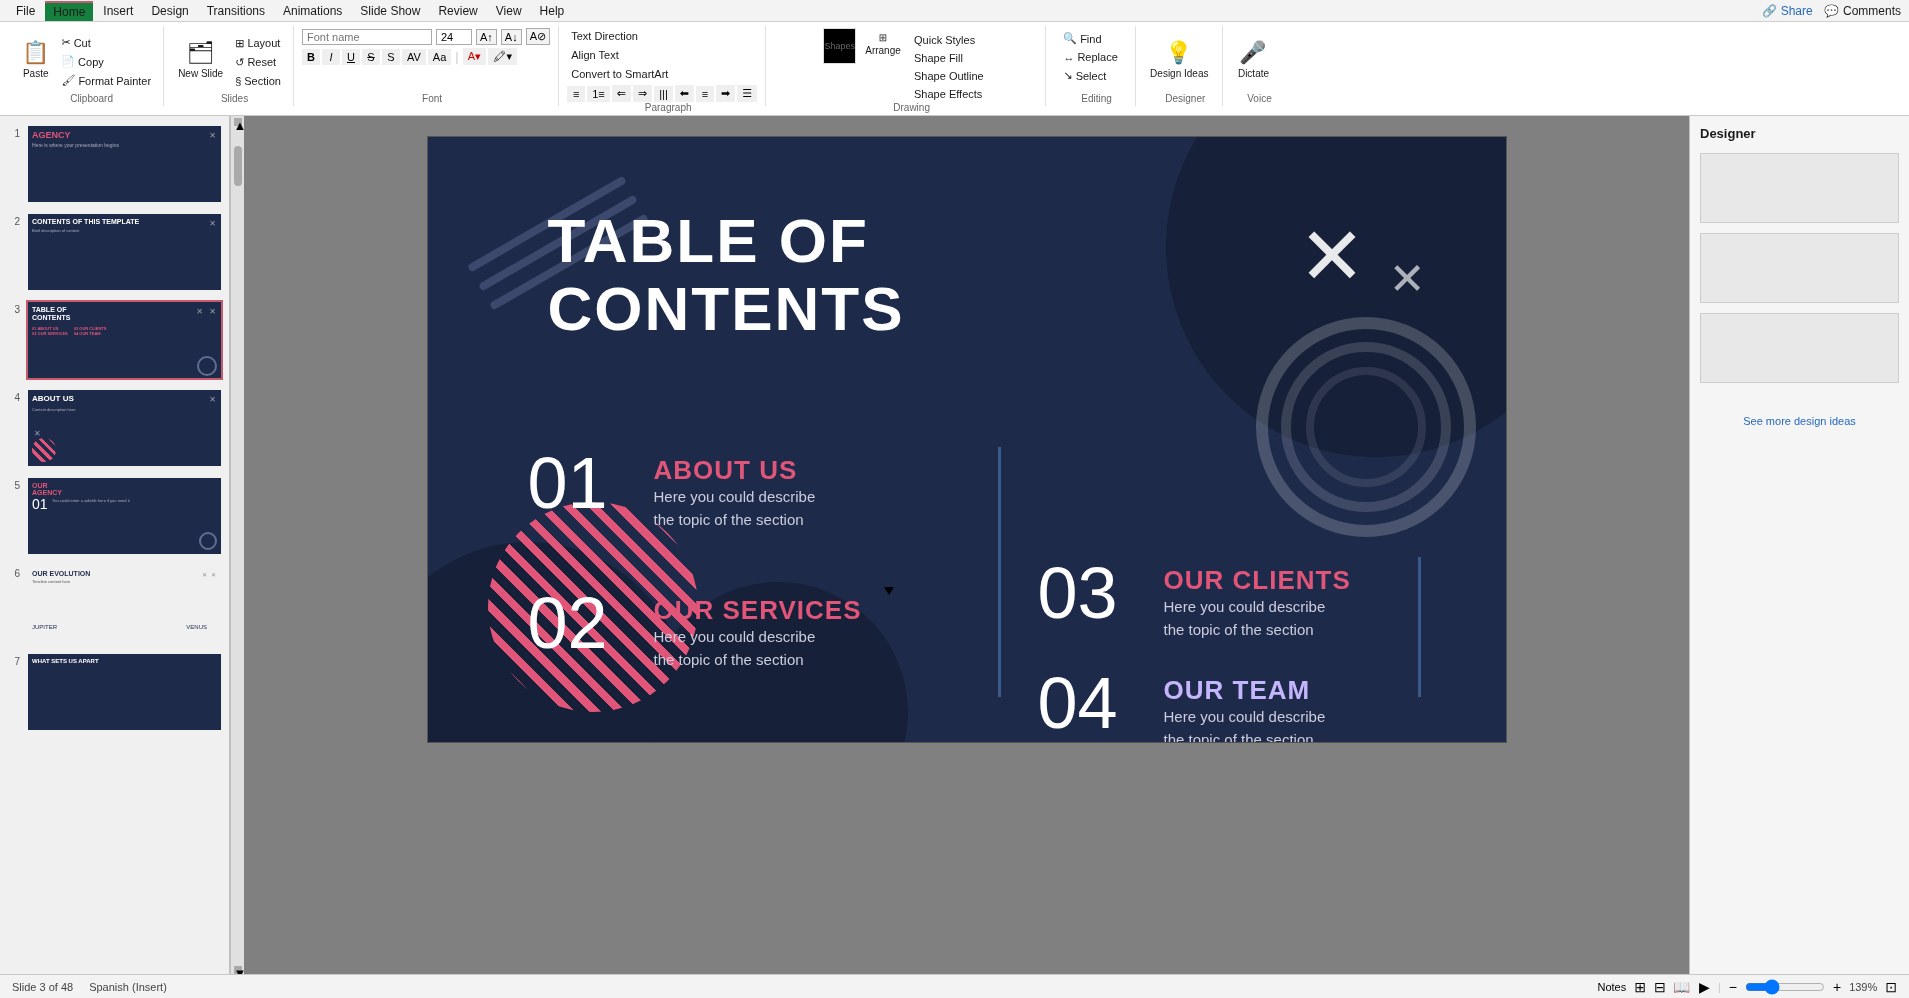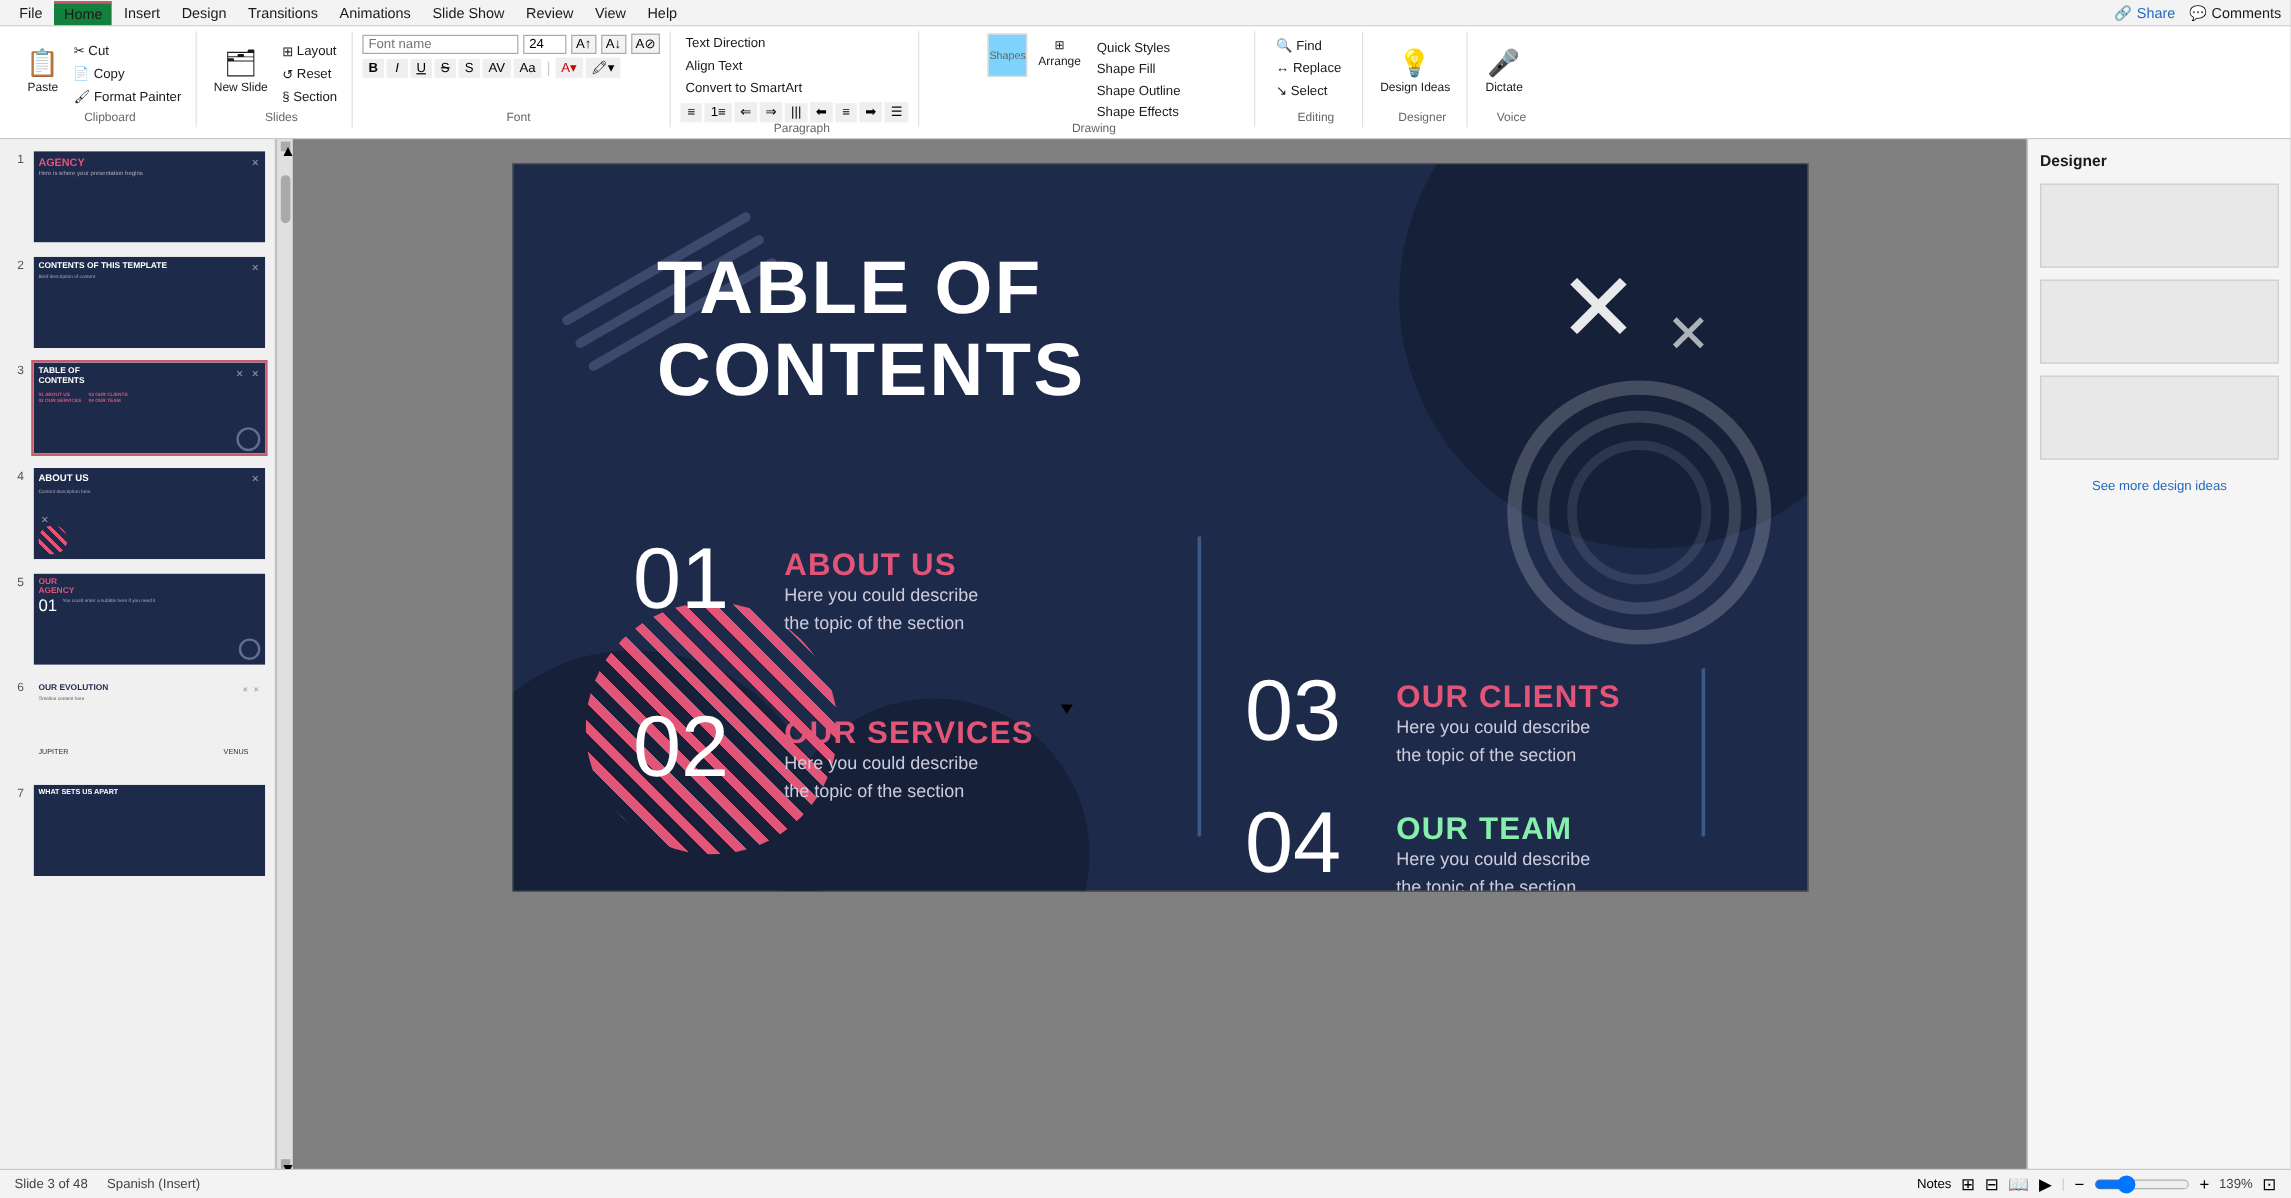--- a/index.html
+++ b/index.html
@@ -365,21 +365,21 @@
         <button class="fmt-btn">➡</button>
         <button class="fmt-btn">☰</button>
       </div>
     </div>
     <div class="ribbon-group-label">Paragraph</div>
   </div>
 
   <div class="ribbon-group" style="min-width:280px;">
     <div style="display:flex; gap:2px; align-items:flex-start; margin-top:2px;">
       <div style="display:flex; flex-wrap:wrap; gap:2px; max-width:140px;">
-        <div style="width:100%; height:36px; background:#7dd3fc; border:1px solid #ddd; display:flex; align-items:center; justify-content:center; font-size:9px; color:#666;">Shapes</div>
+        <div style="width:100%; height:36px; background:#000000; border:1px solid #ddd; display:flex; align-items:center; justify-content:center; font-size:9px; color:#666;">Shapes</div>
       </div>
       <div class="ribbon-column" style="gap:2px;">
         <div class="ribbon-btn-large" style="min-width:50px; font-size:10px;">
           <span>⊞</span>
           <span>Arrange</span>
         </div>
       </div>
       <div class="ribbon-column" style="gap:2px; margin-top:4px;">
         <div class="ribbon-btn-small">Quick Styles</div>
         <div class="ribbon-btn-small">Shape Fill</div>
@@ -587,41 +587,41 @@
         <div style="padding-top:8px;">
           <div style="font-size:26px; font-weight:800; color:#e05578; text-transform:uppercase; letter-spacing:1px;">OUR CLIENTS</div>
           <div style="font-size:15px; color:#ccd; line-height:1.5;">Here you could describe</div>
           <div style="font-size:15px; color:#ccd; line-height:1.5;">the topic of the section</div>
         </div>
       </div>
 
       <div style="position:absolute; left:610px; top:530px; display:flex; align-items:flex-start; gap:16px;">
         <div style="font-size:72px; font-weight:300; color:white; line-height:1; min-width:110px;">04</div>
         <div style="padding-top:8px;">
-          <div style="font-size:26px; font-weight:800; color:#86efac; text-transform:uppercase; letter-spacing:1px;">OUR TEAM</div>
+          <div style="font-size:26px; font-weight:800; color:#c4b5fd; text-transform:uppercase; letter-spacing:1px;">OUR TEAM</div>
           <div style="font-size:15px; color:#ccd; line-height:1.5;">Here you could describe</div>
           <div style="font-size:15px; color:#ccd; line-height:1.5;">the topic of the section</div>
         </div>
       </div>
 
       <div style="position:absolute; left:456px; top:450px; width:8px; height:8px;">
         <div style="width:0;height:0;border-left:5px solid transparent;border-right:5px solid transparent;border-bottom:8px solid black; transform:rotate(180deg);"></div>
       </div>
 
     </div>
 
 
   </div>
 
   <div class="right-panel" style="width:220px; background:#f5f5f5; border-left:1px solid #c0c0c0; padding:10px;">
     <div style="font-size:13px; font-weight:600; color:#1a1a1a; margin-bottom:8px;">Designer</div>
     <div style="width:100%; height:70px; background:#e8e8e8; margin-bottom:6px; border:1px solid #ccc; cursor:pointer;"></div>
     <div style="width:100%; height:70px; background:#e8e8e8; margin-bottom:6px; border:1px solid #ccc; cursor:pointer;"></div>
     <div style="width:100%; height:70px; background:#e8e8e8; margin-bottom:6px; border:1px solid #ccc; cursor:pointer;"></div>
-    <div style="font-size:11px; color:#2569bd; cursor:pointer; text-align:center; margin-top:6px;">See more design ideas</div>
+    <div style="font-size:11px; color:#2569bd; cursor:pointer; text-align:center; margin-top:22px;">See more design ideas</div>
   </div>
 
 </div>
 
 <div class="status-bar">
   <span>Slide 3 of 48</span>
   <span>Spanish (Insert)</span>
   <div class="status-right">
     <button style="background:none; border:none; cursor:pointer; font-size:11px;">Notes</button>
     <button style="background:none; border:none; cursor:pointer; font-size:14px;">⊞</button>

